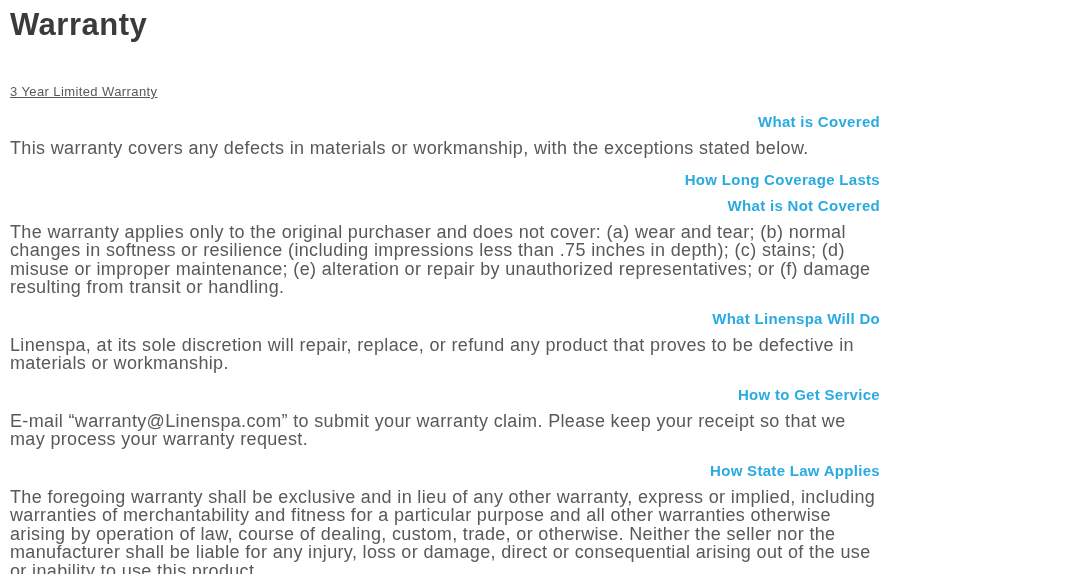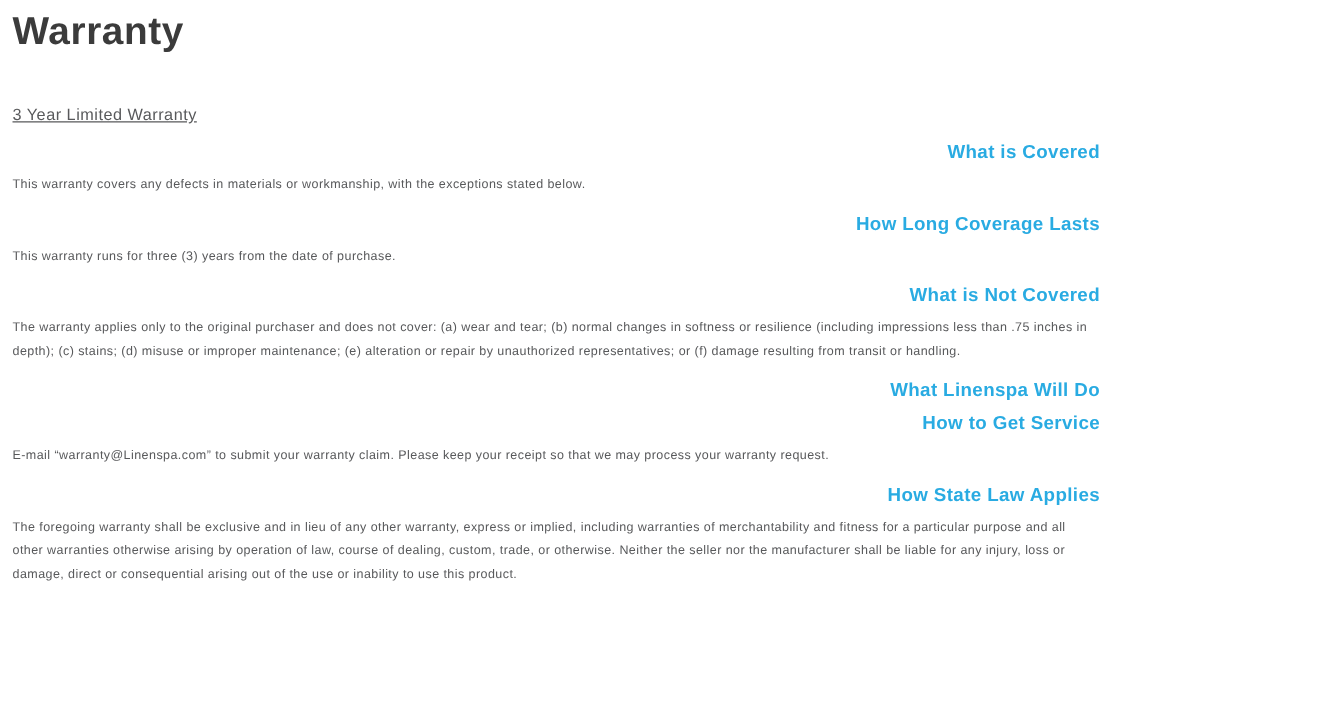--- a/index.html
+++ b/index.html
@@ -38,21 +38,21 @@
     margin: 0 0 8px 0;
     font-size: 15px;
     line-height: 18px;
     font-weight: 600;
     letter-spacing: 0.3px;
     color: #29abe2;
     text-align: right;
   }
   p.sec-body, p.disclaimer {
     margin: 0 0 13px 0;
-    font-size: 10px;
+    font-size: 18px;
     line-height: 18.5px;
     letter-spacing: 0.35px;
     color: #58595b;
   }
   p.disclaimer {
     margin-bottom: 10px;
   }
 </style>
 </head>
 <body>
@@ -63,30 +63,30 @@
 
   <p class="subtitle">3 Year Limited Warranty</p>
 
   <section class="sec">
     <h2 class="sec-heading">What is Covered</h2>
     <p class="sec-body">This warranty covers any defects in materials or workmanship, with the exceptions stated below.</p>
   </section>
 
   <section class="sec">
     <h2 class="sec-heading">How Long Coverage Lasts</h2>
-    <p class="sec-body">This warranty runs for three (3) years from the date of purchase.</p>
   </section>
 
   <section class="sec">
     <h2 class="sec-heading">What is Not Covered</h2>
     <p class="sec-body">The warranty applies only to the original purchaser and does not cover: (a) wear and tear; (b) normal changes in softness or resilience (including impressions less than .75 inches in depth); (c) stains; (d) misuse or improper maintenance; (e) alteration or repair by unauthorized representatives; or (f) damage resulting from transit or handling.</p>
   </section>
 
   <section class="sec">
     <h2 class="sec-heading">What Linenspa Will Do</h2>
+    <p class="sec-body">Linenspa, at its sole discretion will repair, replace, or refund any product that proves to be defective in materials or workmanship.</p>
   </section>
 
   <section class="sec">
     <h2 class="sec-heading">How to Get Service</h2>
     <p class="sec-body">E-mail “warranty@Linenspa.com” to submit your warranty claim. Please keep your receipt so that we may process your warranty request.</p>
   </section>
 
   <section class="sec">
     <h2 class="sec-heading">How State Law Applies</h2>
   </section>

